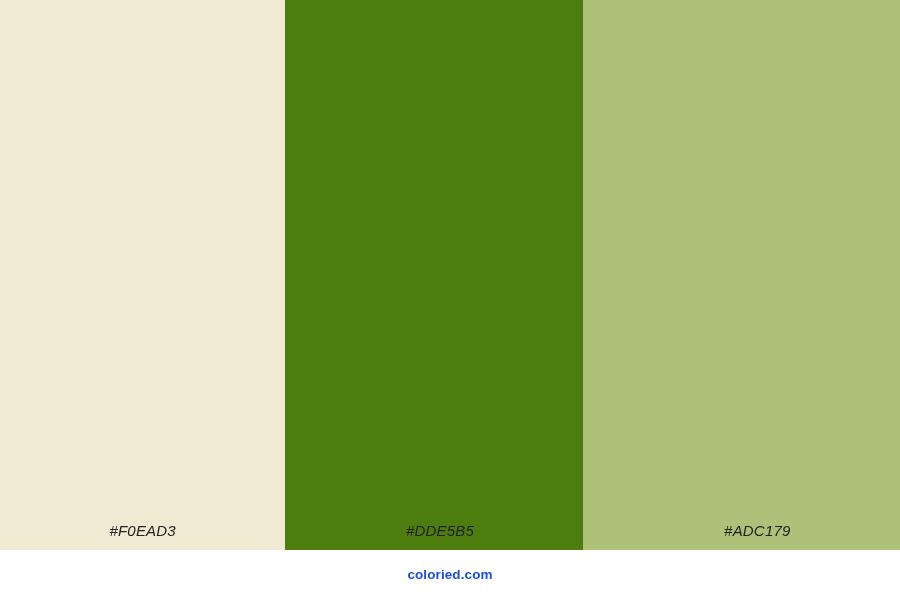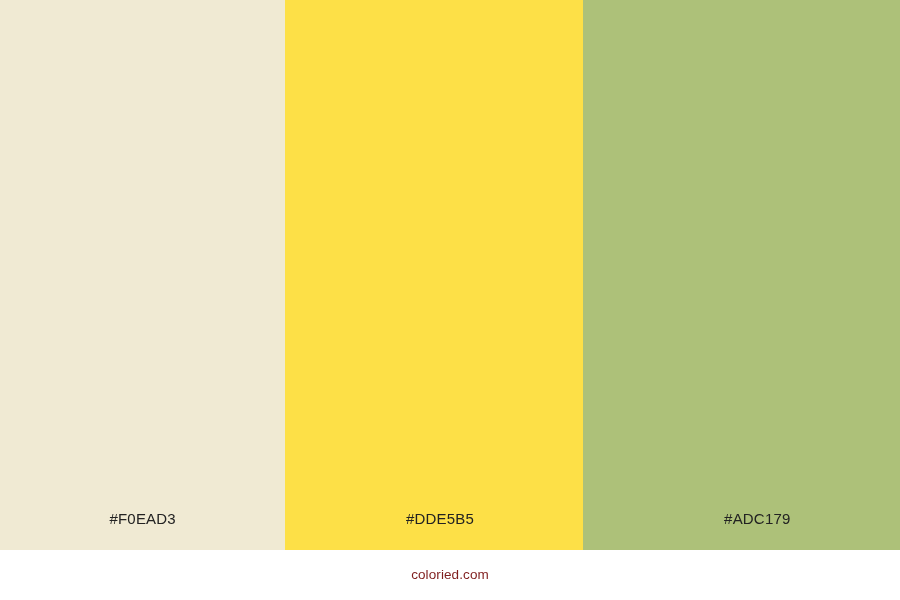--- a/index.html
+++ b/index.html
@@ -34,56 +34,57 @@
     display: flex;
     align-items: flex-end;
     justify-content: center;
   }
   .swatch-label {
     font-family: "Liberation Sans", sans-serif;
     font-size: 15px;
     font-weight: 400;
     letter-spacing: 0.2px;
     line-height: 1;
-    margin-bottom: 24px;
+    margin-bottom: 12px;
     text-align: center;
     white-space: nowrap;
     user-select: none;
+    font-style: italic;
   }
   #site-footer {
     width: 900px;
     height: 50px;
     background: #ffffff;
     display: flex;
     align-items: center;
     justify-content: center;
   }
   #footer-text {
     font-family: "Liberation Sans", sans-serif;
     font-size: 13.5px;
-    font-weight: 400;
-    color: #7f1d1d;
+    font-weight: 700;
+    color: #1d4ed8;
     letter-spacing: 0.1px;
     line-height: 1;
     white-space: nowrap;
     user-select: none;
   }
 </style>
 </head>
 <body>
 
 <div id="palette-page">
 
   <div id="swatch-strip">
 
     <div class="swatch" style="background-color: rgb(240, 234, 211);">
       <span class="swatch-label" style="color: rgb(34, 34, 34);">#F0EAD3</span>
     </div>
 
-    <div class="swatch" style="background-color: #fde047; padding-left: 12px;">
+    <div class="swatch" style="background-color: #4d7c0f; padding-left: 12px;">
       <span class="swatch-label" style="color: rgb(34, 34, 34);">#DDE5B5</span>
     </div>
 
     <div class="swatch" style="background-color: rgb(173, 193, 121); padding-left: 32px;">
       <span class="swatch-label" style="color: rgb(34, 34, 34);">#ADC179</span>
     </div>
 
 
 
   </div>

